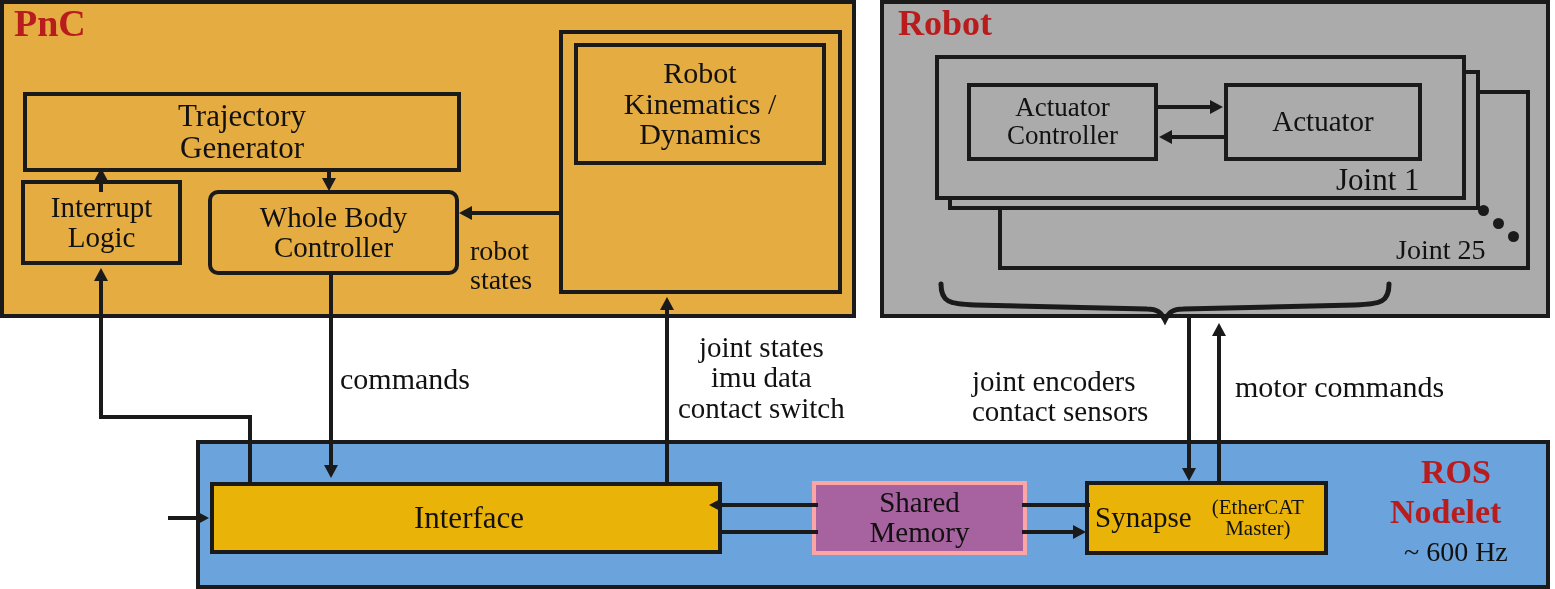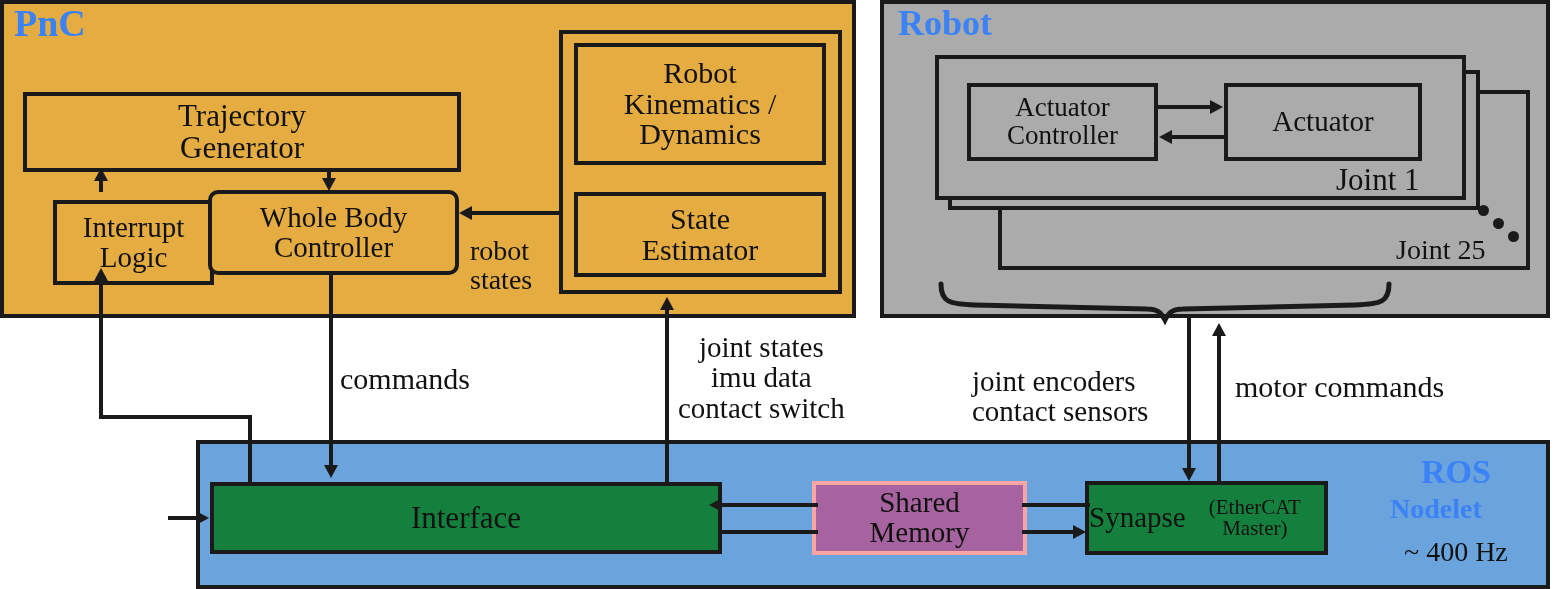--- a/index.html
+++ b/index.html
@@ -18,30 +18,30 @@
   .node{
     box-sizing:border-box;
     border:4px solid #1a1a1a;
     display:flex;align-items:center;justify-content:center;
     text-align:center;
     line-height:1.02;
     color:#111111;
   }
   .node-orange{background:#E5AC42;}
   .node-gray{background:#ABABAB;}
-  .node-blue{background:#15803d;}
+  .node-blue{background:#eab308;padding-left:6px;}
   .node-white{background:#ffffff;}
   .node-purple{background:#A7639F;border:4px solid #fca5a5;}
 
   
   .wrapper{box-sizing:border-box;border:4px solid #1a1a1a;background:transparent;}
 
   
   .region-title{
-    position:absolute;font-weight:bold;color:#3b82f6;
+    position:absolute;font-weight:bold;color:#b91c1c;
     font-family:"Liberation Serif", serif;
     line-height:1;
   }
 
   
   .lbl{
     position:absolute;color:#111;
     font-family:"Liberation Serif", serif;
     line-height:1.0;
     white-space:pre;
@@ -69,42 +69,38 @@
 
   <div class="blk region region-pnc" style="left:0px;top:0px;width:856px;height:318px;"></div>
 
   <div class="region-title" style="left:14px;top:4px;font-size:38px;">PnC</div>
 
   <div class="blk node node-orange" style="left:23px;top:92px;width:438px;height:80px;font-size:31px;white-space:pre;">
     <span>Trajectory
 Generator</span>
   </div>
 
-  <div class="blk node node-orange" style="left:21px;top:200px;width:161px;height:85px;font-size:29px;white-space:pre;margin-left:32px;">
+  <div class="blk node node-orange" style="left:21px;top:180px;width:161px;height:85px;font-size:29px;white-space:pre;">
     <span>Interrupt
 Logic</span>
   </div>
 
   <div class="blk node node-orange" style="left:208px;top:190px;width:251px;height:85px;font-size:29px;white-space:pre;border-radius:10px;">
     <span>Whole Body
 Controller</span>
   </div>
 
   <div class="blk wrapper" style="left:559px;top:30px;width:283px;height:264px;"></div>
 
   <div class="blk node node-orange" style="left:574px;top:43px;width:252px;height:122px;font-size:30px;white-space:pre;">
     <span>Robot
 Kinematics /
 Dynamics</span>
   </div>
 
-  <div class="blk node node-orange" style="left:574px;top:192px;width:252px;height:85px;font-size:30px;white-space:pre;">
-    <span>State
-Estimator</span>
-  </div>
 
   <div class="lbl" style="left:470px;top:237px;font-size:28px;line-height:1.02;">robot
 states</div>
 
   <div class="ln-v" style="left:99px;top:178px;height:14px;"></div>
   <div class="arw arw-up" style="left:94px;top:168px;"></div>
 
   <div class="ln-v" style="left:327px;top:172px;height:8px;"></div>
   <div class="arw arw-down" style="left:322px;top:178px;"></div>
 
@@ -144,22 +140,22 @@
     <div class="dot" style="left:30px;top:26px;"></div>
   </div>
 
   <svg class="brace" style="left:935px;top:278px;width:460px;height:44px;" viewBox="0 0 460 44">
     <path d="M6,6 C6,24 14,26 40,27 L212,31 C222,31 226,34 230,42 C234,34 238,31 248,31 L420,27 C446,26 454,24 454,6" fill="none" stroke="#1a1a1a" stroke-width="5" stroke-linecap="round"></path>
   </svg>
 
   <div class="blk region region-ros" style="left:196px;top:440px;width:1354px;height:149px;"></div>
 
   <div class="region-title" style="left:1421px;top:455px;font-size:34px;">ROS</div>
-  <div class="region-title" style="left:1390px;top:495px;font-size:28px;">Nodelet</div>
-  <div class="lbl" style="left:1404px;top:538px;font-size:28px;">~ 400 Hz</div>
+  <div class="region-title" style="left:1390px;top:495px;font-size:34px;">Nodelet</div>
+  <div class="lbl" style="left:1404px;top:538px;font-size:28px;">~ 600 Hz</div>
 
 
   <div class="blk node node-blue" style="left:210px;top:482px;width:512px;height:72px;font-size:31px;">
     <span>Interface</span>
   </div>
 
   <div class="blk node node-purple" style="left:812px;top:481px;width:215px;height:74px;font-size:29px;white-space:pre;">
     <span>Shared
 Memory</span>
   </div>

